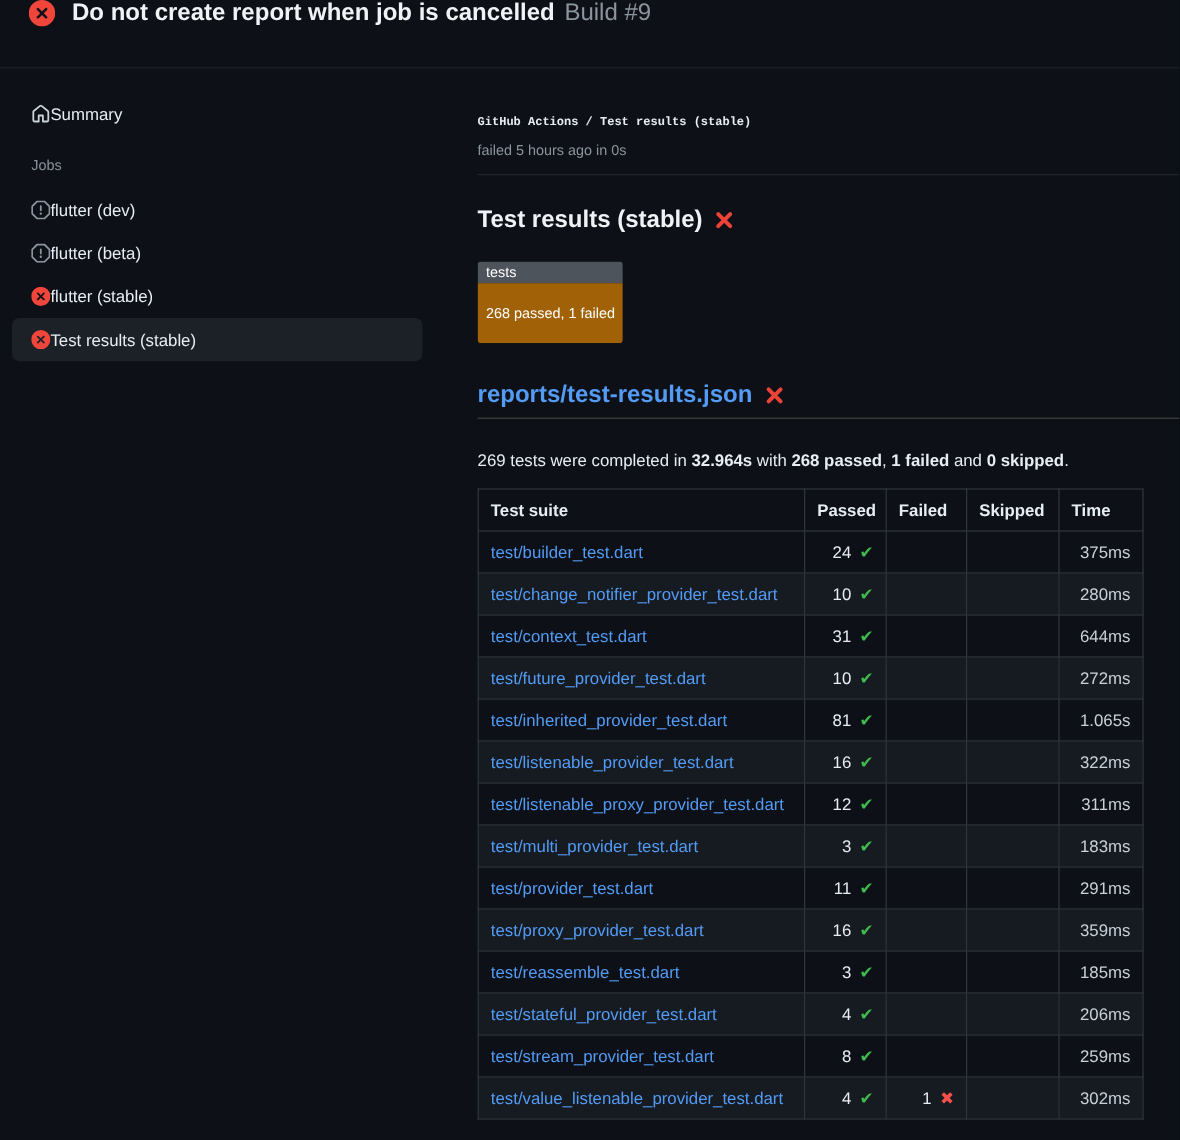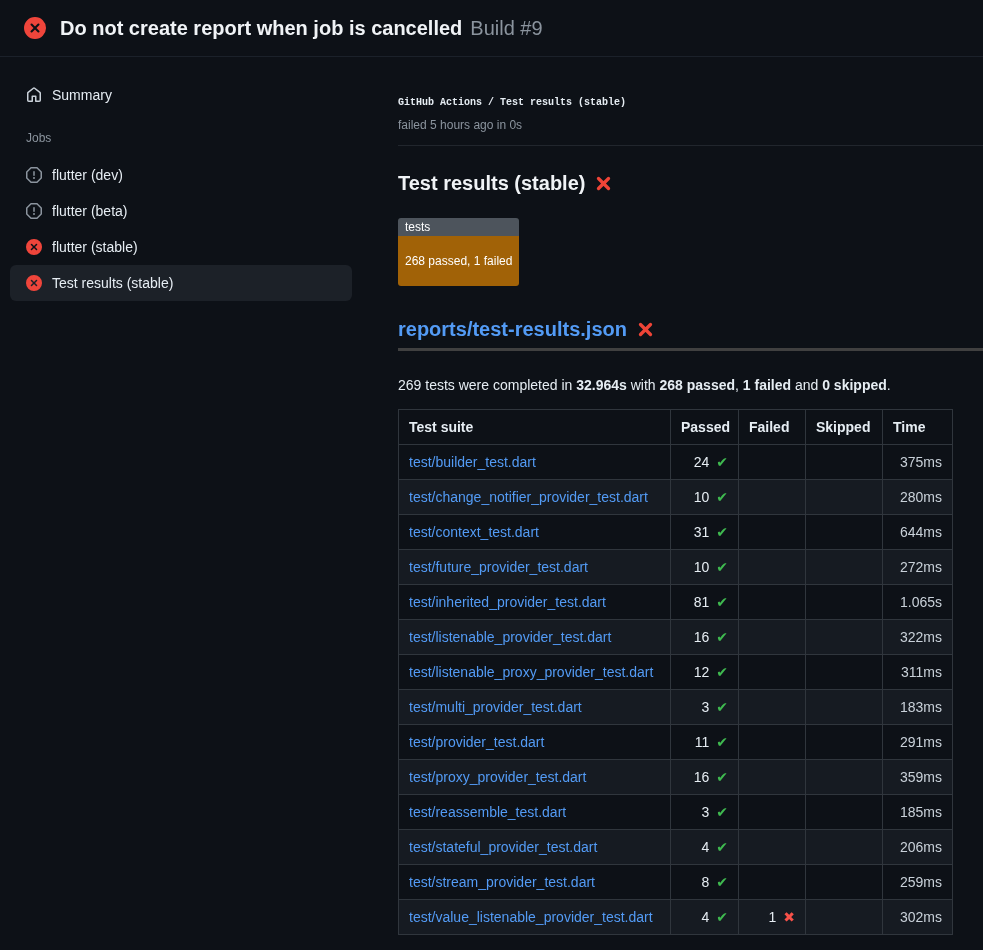--- a/index.html
+++ b/index.html
@@ -1,46 +1,46 @@
 <!DOCTYPE html>
 <html><head>
 <meta charset="utf-8">
 <style>
   * { margin:0; padding:0; box-sizing:border-box; }
   html,body { width:983px; height:950px; background:#0d1117; overflow:hidden; }
   body { font-family:"Liberation Sans","DejaVu Sans",sans-serif; font-size:14px; color:#e6edf3; }
 
   
-  .topbar { height:57px; display:flex; align-items:center; gap:14px; padding:0 24px; border-bottom:1px solid #1b212a; }
+  .topbar { height:57px; display:flex; gap:14px; padding:0 24px; border-bottom:1px solid #1b212a; }
   .topbar .status-icon { width:22px; height:22px; flex-shrink:0; }
   .topbar .status-icon svg { width:22px; height:22px; display:block; }
   .topbar h1 { font-size:20px; font-weight:700; color:#f0f3f6; white-space:nowrap; }
   .topbar .build { color:#8b949e; font-weight:400; margin-left:8px; }
 
   .content { display:flex; }
 
   
   .sidebar { width:370px; flex-shrink:0; padding:20px 18px 0 10px; }
-  .side-item { display:flex; align-items:center; gap:10px; padding:10px 16px; border-radius:6px; cursor:pointer; color:#e6edf3; }
+  .side-item { display:flex; align-items:center; padding:10px 16px; border-radius:6px; cursor:pointer; color:#e6edf3; }
   .side-item.selected { background:#1c2128; }
   .side-item .icon { width:16px; height:16px; flex-shrink:0; }
   .side-item .icon svg { width:16px; height:16px; display:block; }
   .jobs-label { color:#8b949e; font-size:12px; padding:18px 16px 12px; }
 
   
   main { flex:1; padding:36px 0 0 28px; min-width:0; }
   .crumb { font-weight:700; font-size:10px; line-height:20px;font-family:Liberation Mono, monospace; }
   .meta { color:#8b949e; font-size:12px; line-height:16px; margin-top:4px; }
   .divider { border:none; border-top:1px solid #21262d; margin-top:12px; }
   .section-title { margin-top:24px; font-size:20px; font-weight:700; line-height:26px; display:flex; align-items:center; gap:10px; color:#f0f3f6; }
   .xmark svg { width:17px; height:17px; display:block; }
   .badge { display:inline-flex; margin-top:22px; font-size:12px; line-height:18px; border-radius:3px; overflow:hidden; font-weight:400;flex-direction:column; }
   .badge .k { background:#4d545c; color:#ffffff; padding:0 7px; }
   .badge .v { background:#a16207; color:#ffffff; padding:16px 7px; }
-  .report-title { margin-top:30px; font-size:20px; font-weight:700; line-height:26px; display:flex; align-items:center; gap:10px; border-bottom:3px solid #404040; padding-bottom:6px; }
+  .report-title { margin-top:30px; font-size:20px; font-weight:700; line-height:26px; display:flex; align-items:center; gap:10px; border-bottom:1px solid #404040; padding-bottom:6px; }
   .report-link { color:#539bf5; text-decoration:none; cursor:pointer; }
   .summary-line { margin-top:24px; line-height:20px; color:#e6edf3; }
   .summary-line strong { font-weight:700; }
 
   
   table { border-collapse:collapse; width:554px; margin-top:14px; font-size:14px; table-layout:fixed; }
   th, td { border:1px solid #30363d; padding:7px 10px; line-height:20px; text-align:left; white-space:nowrap; overflow:hidden; }
   th { font-weight:700; color:#e6edf3; }
   td.num { text-align:right; }
   tbody tr:nth-child(even) { background:#161b22; }

